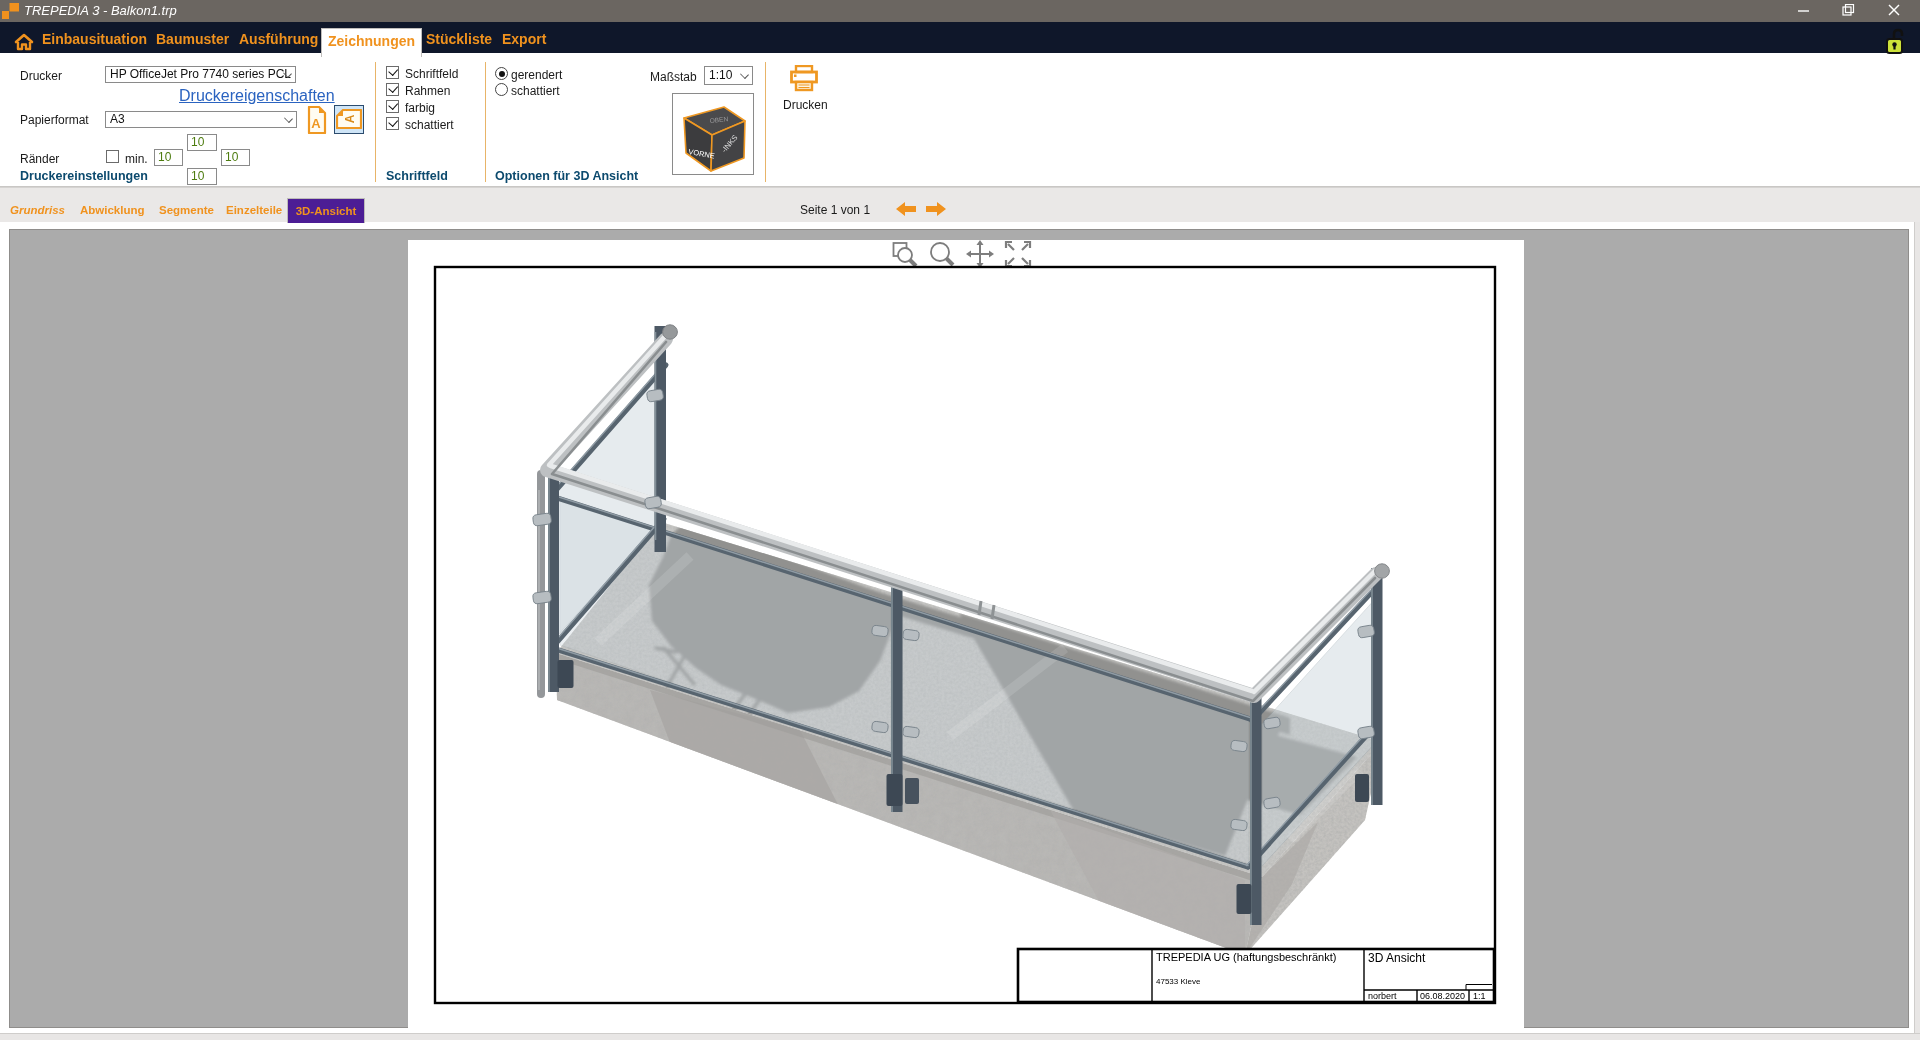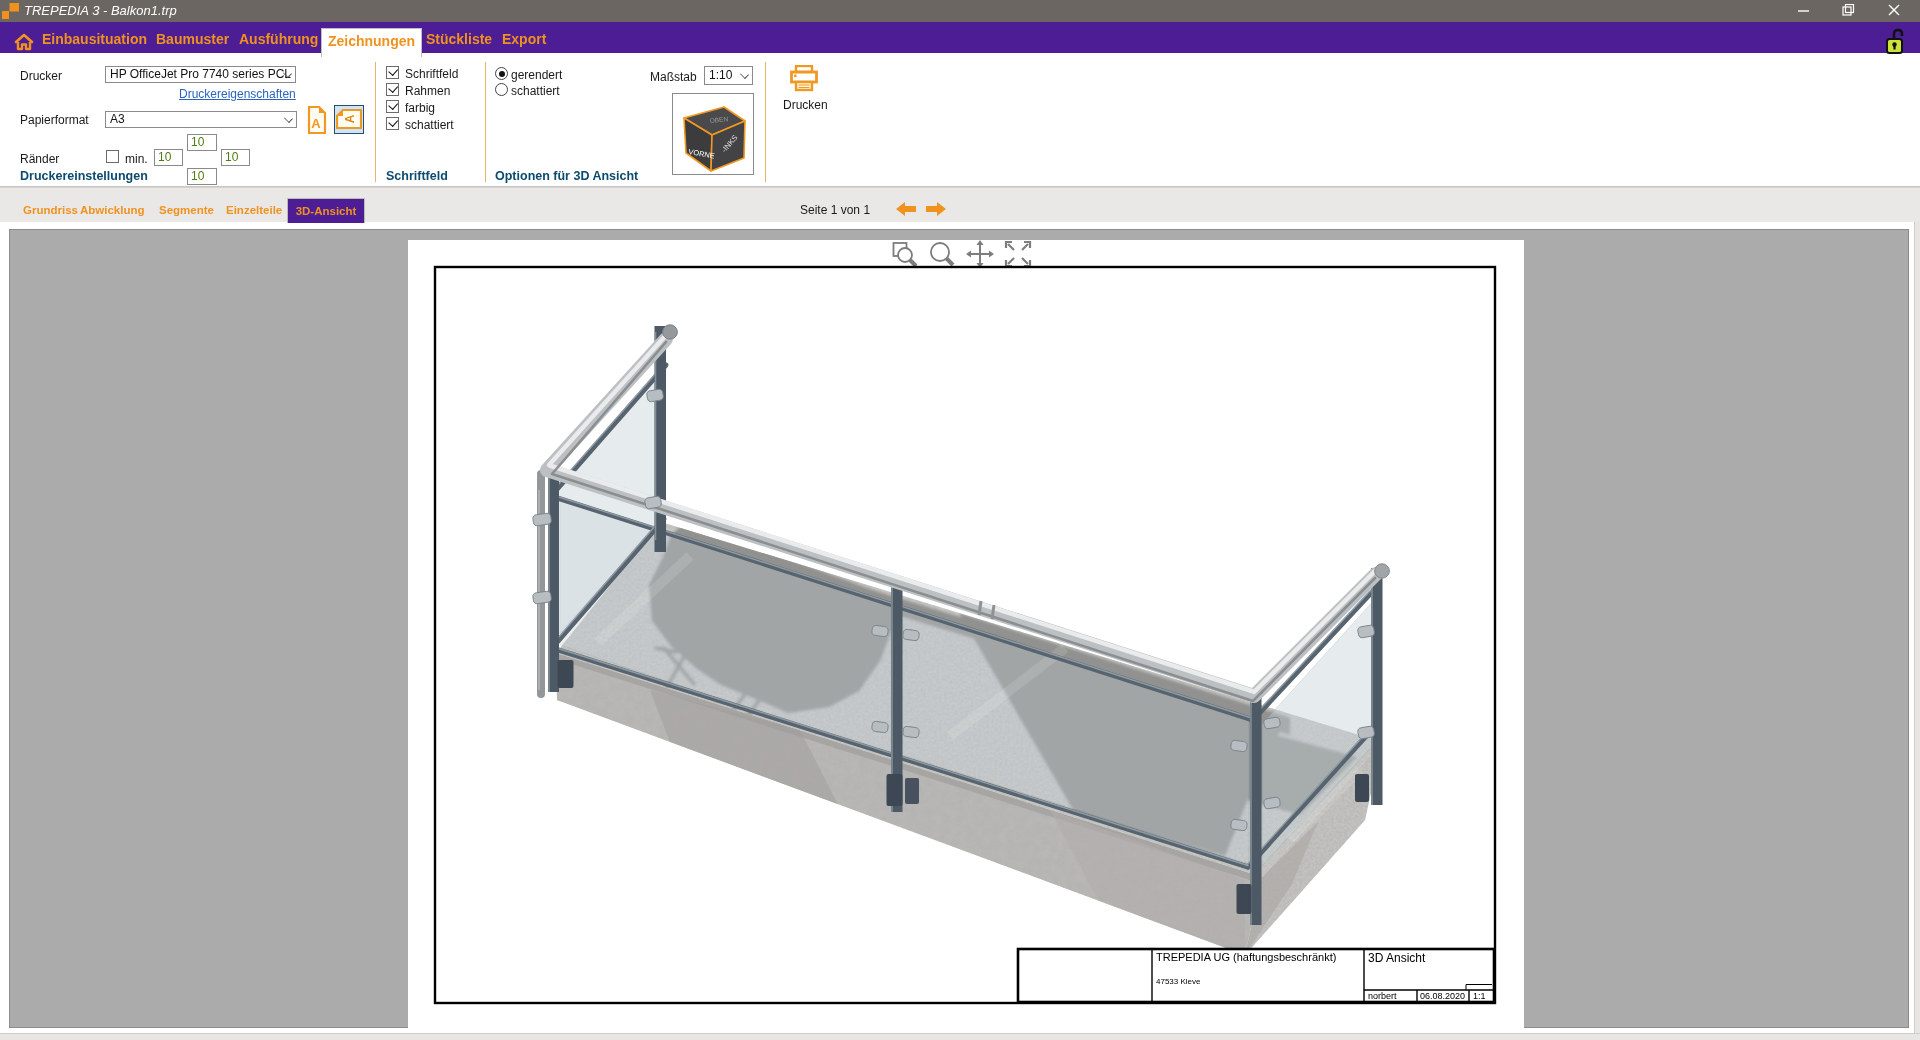--- a/index.html
+++ b/index.html
@@ -2,38 +2,38 @@
 <html><head>
 <meta charset="utf-8">
 <style>
 * { margin:0; padding:0; box-sizing:border-box; }
 html,body { width:1920px; height:1040px; overflow:hidden; font-family:"Liberation Sans", sans-serif; background:#fff; }
 .abs { position:absolute; }
 
 #titlebar { position:absolute; left:0; top:0; width:1920px; height:22px; background:#6b6661; }
 #titletext { position:absolute; left:24px; top:3px; color:#ffffff; font-size:13px;font-style:italic; }
 
-#tabrow { position:absolute; left:0; top:22px; width:1920px; height:31px; background:#4c1d95; }
+#tabrow { position:absolute; left:0; top:22px; width:1920px; height:31px; background:#0f172a; }
 .rtab { position:absolute; top:0; height:35px; line-height:35px; font-size:14px; font-weight:bold; color:#f0921e; text-align:center; }
 #tab-active { position:absolute; left:321px; top:6px; width:101px; height:29px; background:#ffffff; border:1px solid #c0bebc; border-bottom:none; line-height:25px; font-size:14px; font-weight:bold; color:#f0921e; text-align:center; }
 
 #toolbar { position:absolute; left:0; top:57px; width:1920px; height:130px; background:#ffffff; border-bottom:1px solid #c9c7c5; }
 #toolbar .lbl { position:absolute; font-size:12px; color:#1a1a1a; }
 #toolbar .grplbl { position:absolute; font-size:12.5px; font-weight:bold; color:#0c4a6e; }
 .vsep { position:absolute; width:1px; background:#e8b468; }
 .dd { position:absolute; background:#fff; border:1px solid #8a8a8a; font-size:12px; color:#111; padding-left:4px; padding-right:14px; overflow:hidden; white-space:nowrap; }
 .dd .chev { position:absolute; right:4px; top:50%; width:7px; height:7px; margin-top:-5px; }
 .chev:before { content:""; position:absolute; left:0; top:0; width:6px; height:6px; border-right:1.4px solid #555; border-bottom:1.4px solid #555; transform:rotate(45deg) scale(1,0.8); }
 .inp { position:absolute; background:#fff; border:1px solid #8a8a8a; font-size:12px; color:#4d7c0f; padding-left:3px; }
 .cb { position:absolute; width:13px; height:13px; background:#fff; border:1px solid #6b6b6b; }
 .cb.ck:before { content:""; position:absolute; left:2px; top:1px; width:7px; height:4.5px; border-left:1.8px solid #111; border-bottom:1.8px solid #111; transform:rotate(-48deg); }
 .cblbl { position:absolute; font-size:12px; color:#1a1a1a; }
 .radio { position:absolute; width:13px; height:13px; border:1px solid #444; border-radius:50%; background:#fff; }
 .radio.sel:before { content:""; position:absolute; left:2.5px; top:2.5px; width:6px; height:6px; background:#111; border-radius:50%; }
-.link { position:absolute; font-size:12px; color:#2a63c0; text-decoration:underline; }
+.link { position:absolute; font-size:16px; color:#2a63c0; text-decoration:underline; }
 
 #subtabs { position:absolute; left:0; top:187px; width:1920px; height:35px; background:#eae8e7; border-top:1px solid #d5d3d1; }
 .stab { position:absolute; top:16px; font-size:11.5px; font-weight:bold; color:#f0921e; }
 #stab-active { position:absolute; left:287px; top:10px; width:78px; height:25px; background:#4c1d95; border:1px solid #bdbbb9; border-bottom:none; text-align:center; line-height:24px; font-size:11.5px; font-weight:bold; color:#f0921e; }
 #seite { position:absolute; left:800px; top:15px; font-size:12px; color:#1a1a1a; }
 
 #canvas { position:absolute; left:9px; top:229px; width:1900px; height:799px; background:#ababab; border:1px solid #8f8d8b; }
 #page { position:absolute; left:398px; top:10px; width:1116px; height:788px; background:#ffffff; }
 #botbar { position:absolute; left:0; top:1033px; width:1920px; height:7px; background:#e8e6e5; border-top:1px solid #cfcdcb; }
 #rightbar { position:absolute; left:1914px; top:222px; width:6px; height:811px; background:#e8e6e5; border-left:1px solid #cfcdcb; }
@@ -142,21 +142,21 @@
     <rect x="1.5" y="7" width="25" height="10" fill="none" stroke="#ef9822" stroke-width="2.8"></rect>
     <rect x="6" y="17" width="16" height="8" fill="#fdf4e0" stroke="#ef9822" stroke-width="2.4"></rect>
     <line x1="8.5" y1="20" x2="19.5" y2="20" stroke="#ef9822" stroke-width="1"></line>
     <line x1="8.5" y1="22.5" x2="19.5" y2="22.5" stroke="#ef9822" stroke-width="1"></line>
     <rect x="4" y="9.5" width="2.5" height="2.5" fill="#ef9822"></rect>
   </svg>
   <div class="lbl" style="left:783px;top:41px;">Drucken</div>
 </div>
 
 <div id="subtabs">
-  <div class="stab" style="left:23px;">Grundriss</div>
+  <div class="stab" style="left:10px;font-style:italic;">Grundriss</div>
   <div class="stab" style="left:80px;">Abwicklung</div>
   <div class="stab" style="left:159px;">Segmente</div>
   <div class="stab" style="left:226px;">Einzelteile</div>
   <div id="stab-active">3D-Ansicht</div>
   <div id="seite">Seite 1 von 1</div>
   <svg class="abs" style="left:895px;top:11px" width="52" height="20" viewBox="0 0 52 20">
     <path d="M10 3 L1 10 L10 17 L10 13 L21 13 L21 7 L10 7 Z" fill="#f0921e"></path>
     <path d="M42 3 L51 10 L42 17 L42 13 L31 13 L31 7 L42 7 Z" fill="#f0921e"></path>
   </svg>
 </div>

